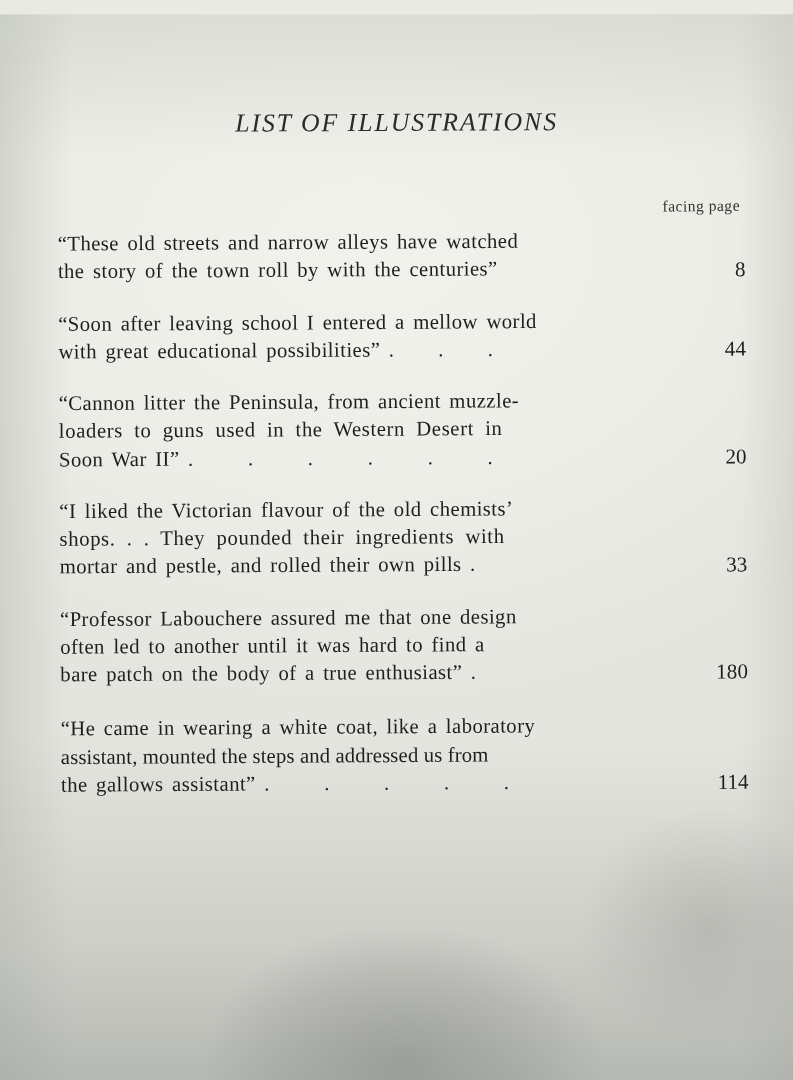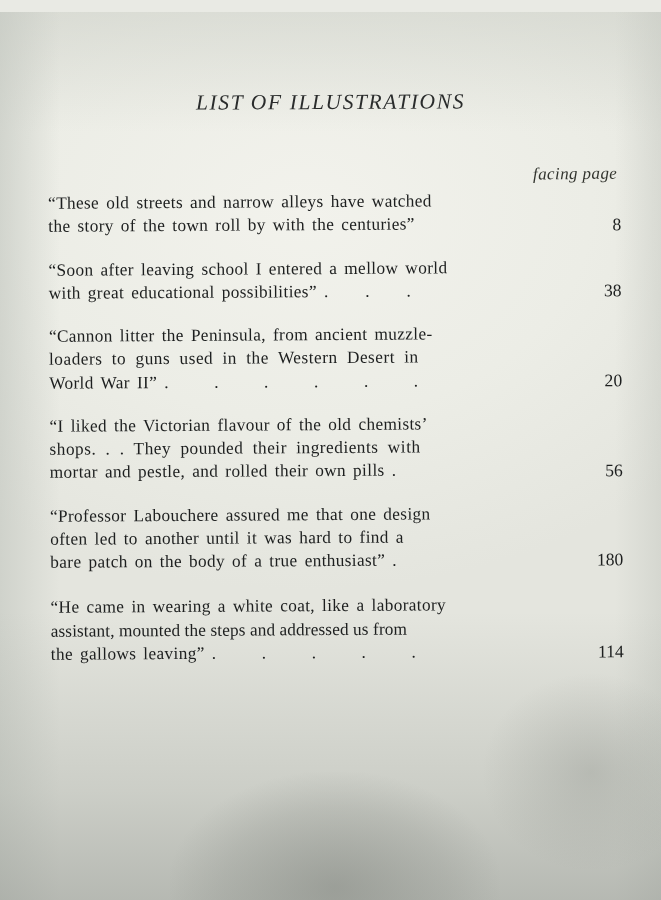--- a/index.html
+++ b/index.html
@@ -81,22 +81,21 @@
     letter-spacing: 1.6px;
     color: #2a2c2c;
     font-family: "Liberation Serif", serif;
     transform: rotate(-0.25deg);
   }
 
   .facing {
     position: absolute;
     right: 44px;
     top: 152px;
-    font-style: italic;
-    font-size: 17px;
+    font-size: 13px;
     letter-spacing: 0.4px;
     color: #33352f;
     transform: rotate(-0.6deg);
   }
 
   .list {
     position: absolute;
     left: 48px;
     right: 40px;
     top: 178px;
@@ -177,59 +176,59 @@
       </div>
 
       <div class="entry e2">
         <div class="entry-text">
           <span class="ln wide">“Soon after leaving school I entered a mellow world</span>
           <span class="ln wide">
             <span>with great educational possibilities”</span>
             <span class="leader">.    .    .</span>
           </span>
         </div>
-        <div class="entry-page">38</div>
+        <div class="entry-page">44</div>
       </div>
 
       <div class="entry e3">
         <div class="entry-text">
           <span class="ln wide">“Cannon litter the Peninsula, from ancient muzzle-</span>
           <span class="ln wider">loaders to guns used in the Western Desert in</span>
           <span class="ln wide">
-            <span>World War II”</span>
+            <span>Soon War II”</span>
             <span class="leader">.     .     .     .     .     .</span>
           </span>
         </div>
         <div class="entry-page">20</div>
       </div>
 
       <div class="entry e4">
         <div class="entry-text">
           <span class="ln wide">“I liked the Victorian flavour of the old chemists’</span>
           <span class="ln wider">shops. . . They pounded their ingredients with</span>
           <span class="ln wide">mortar and pestle, and rolled their own pills   .</span>
         </div>
-        <div class="entry-page">56</div>
+        <div class="entry-page">33</div>
       </div>
 
       <div class="entry e5">
         <div class="entry-text">
           <span class="ln wide">“Professor Labouchere assured me that one design</span>
           <span class="ln wide">often led to another until it was hard to find a</span>
           <span class="ln wide">bare patch on the body of a true enthusiast”     .</span>
         </div>
         <div class="entry-page">180</div>
       </div>
 
       <div class="entry e6">
         <div class="entry-text">
           <span class="ln wide">“He came in wearing a white coat, like a laboratory</span>
           <span class="ln">assistant, mounted the steps and addressed us from</span>
           <span class="ln wide">
-            <span>the gallows leaving”</span>
+            <span>the gallows assistant”</span>
             <span class="leader">.     .     .     .     .</span>
           </span>
         </div>
         <div class="entry-page">114</div>
       </div>
 
     </div>
   </div>
 </div>
 

